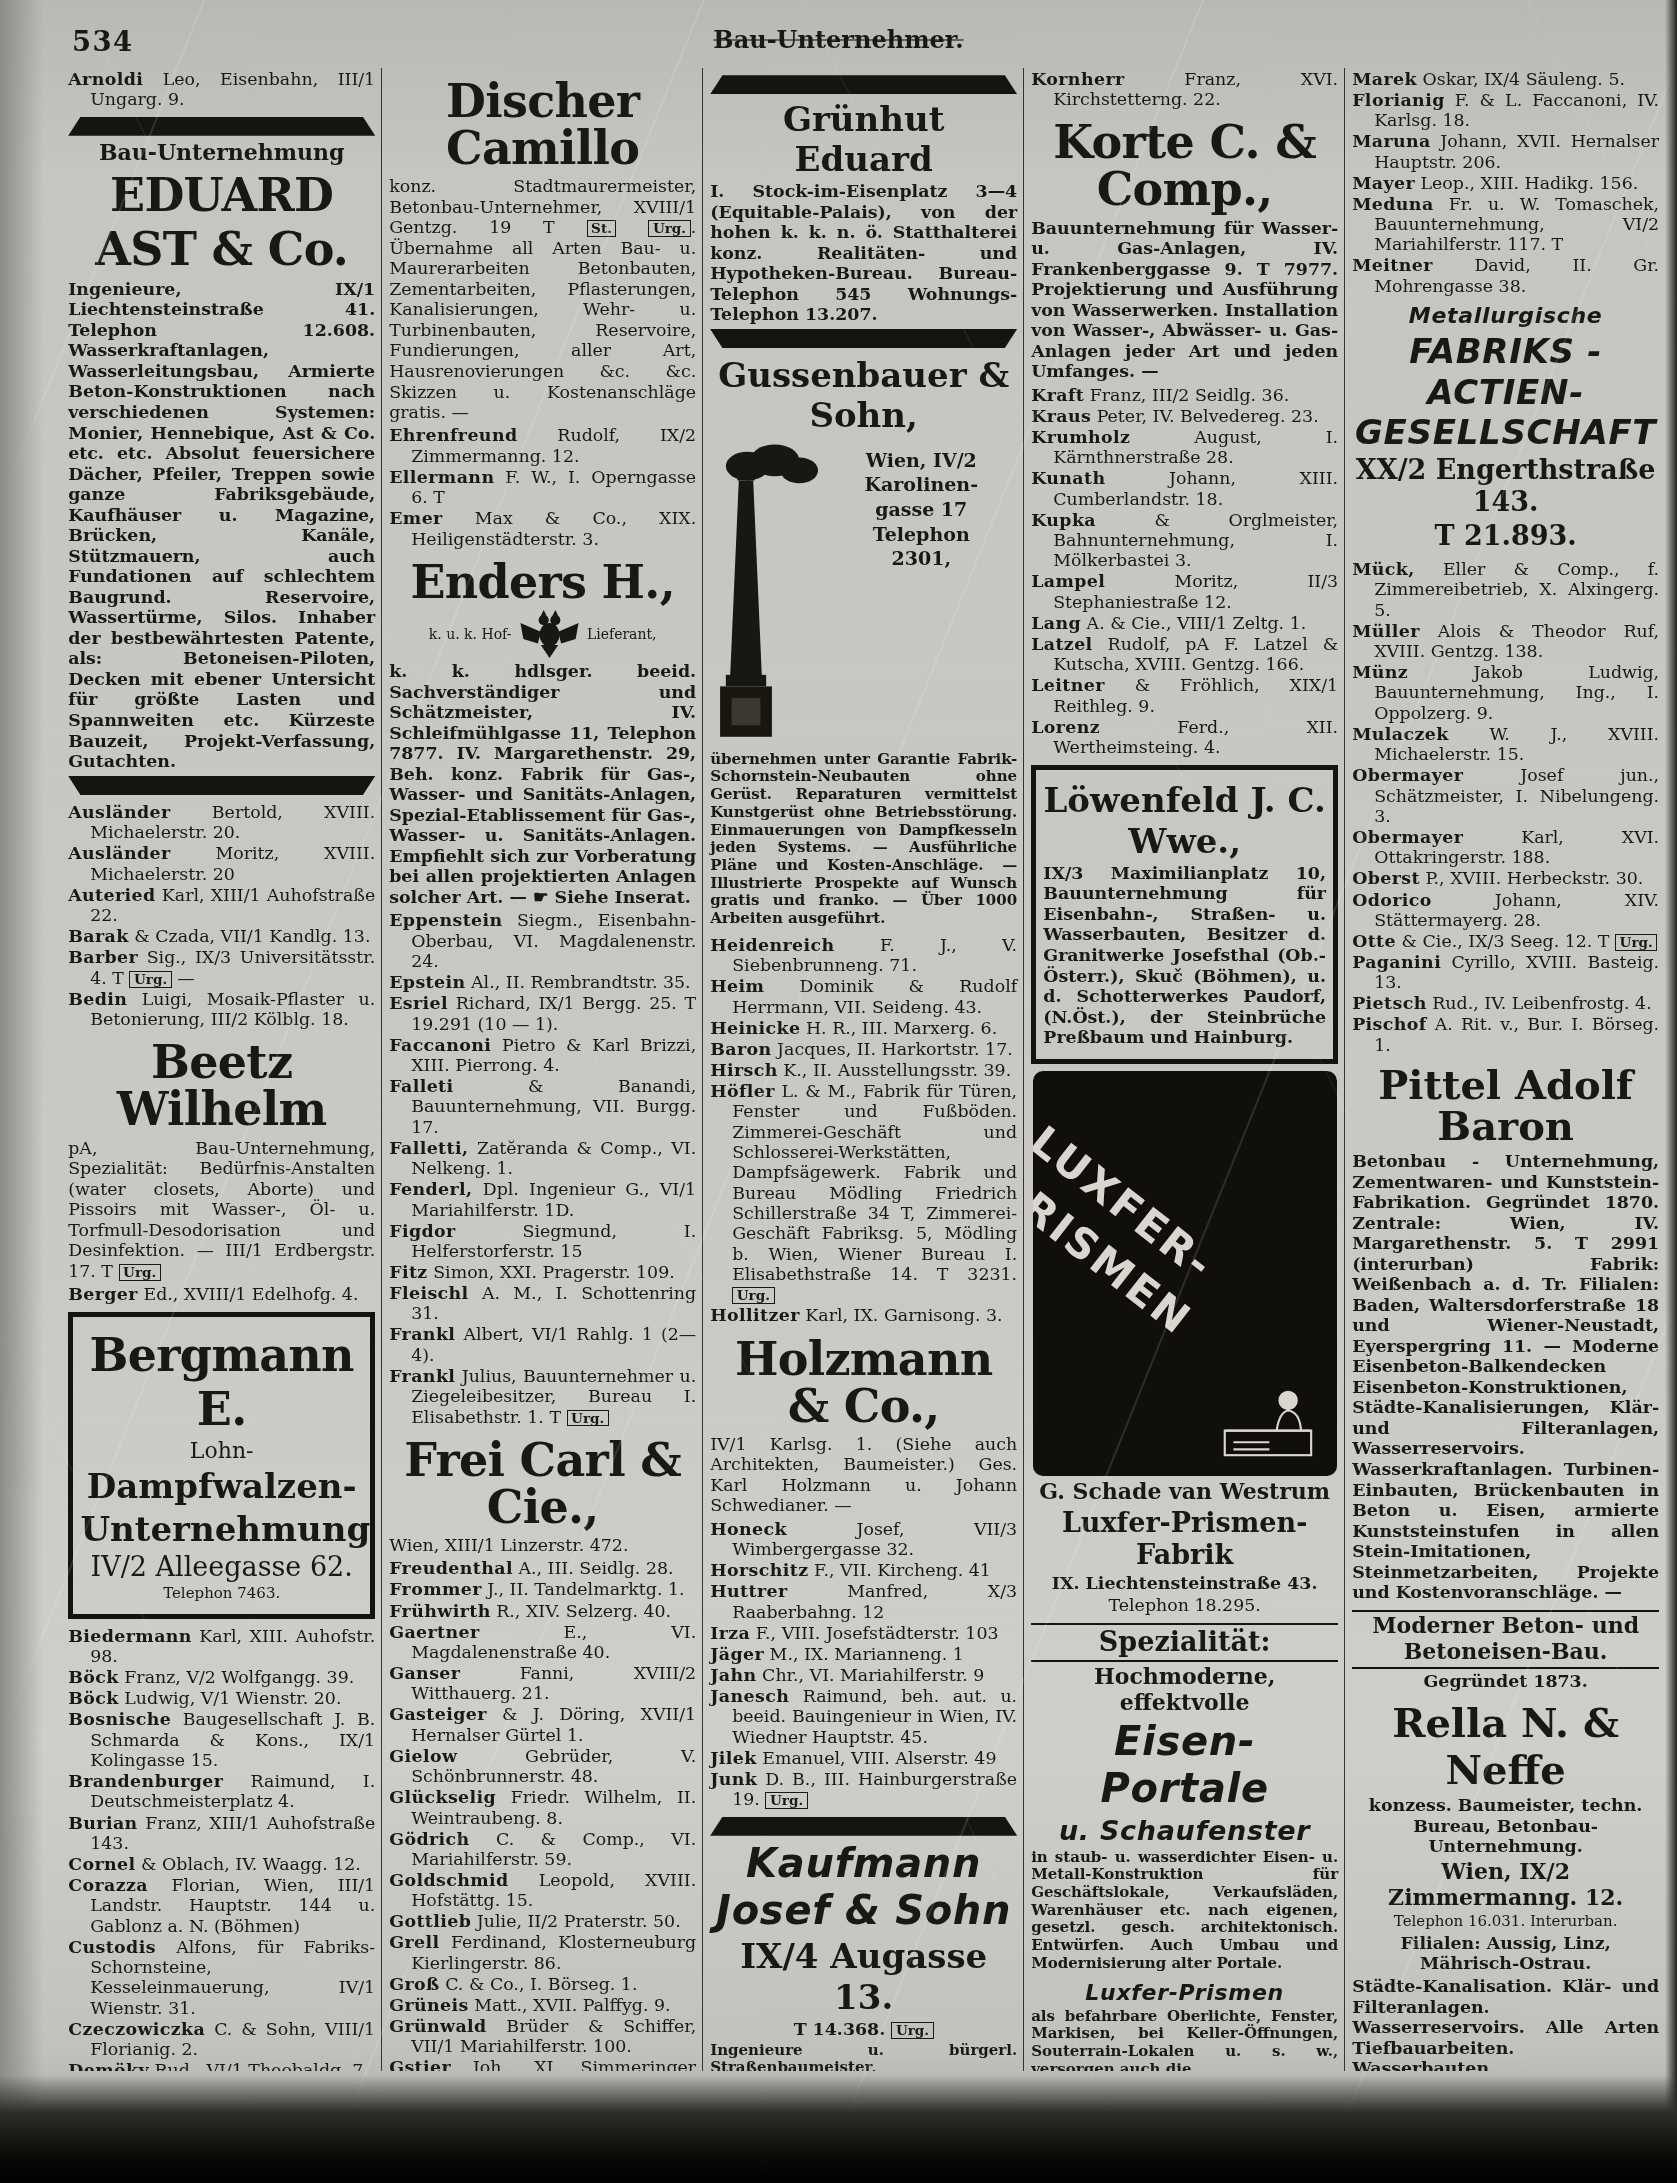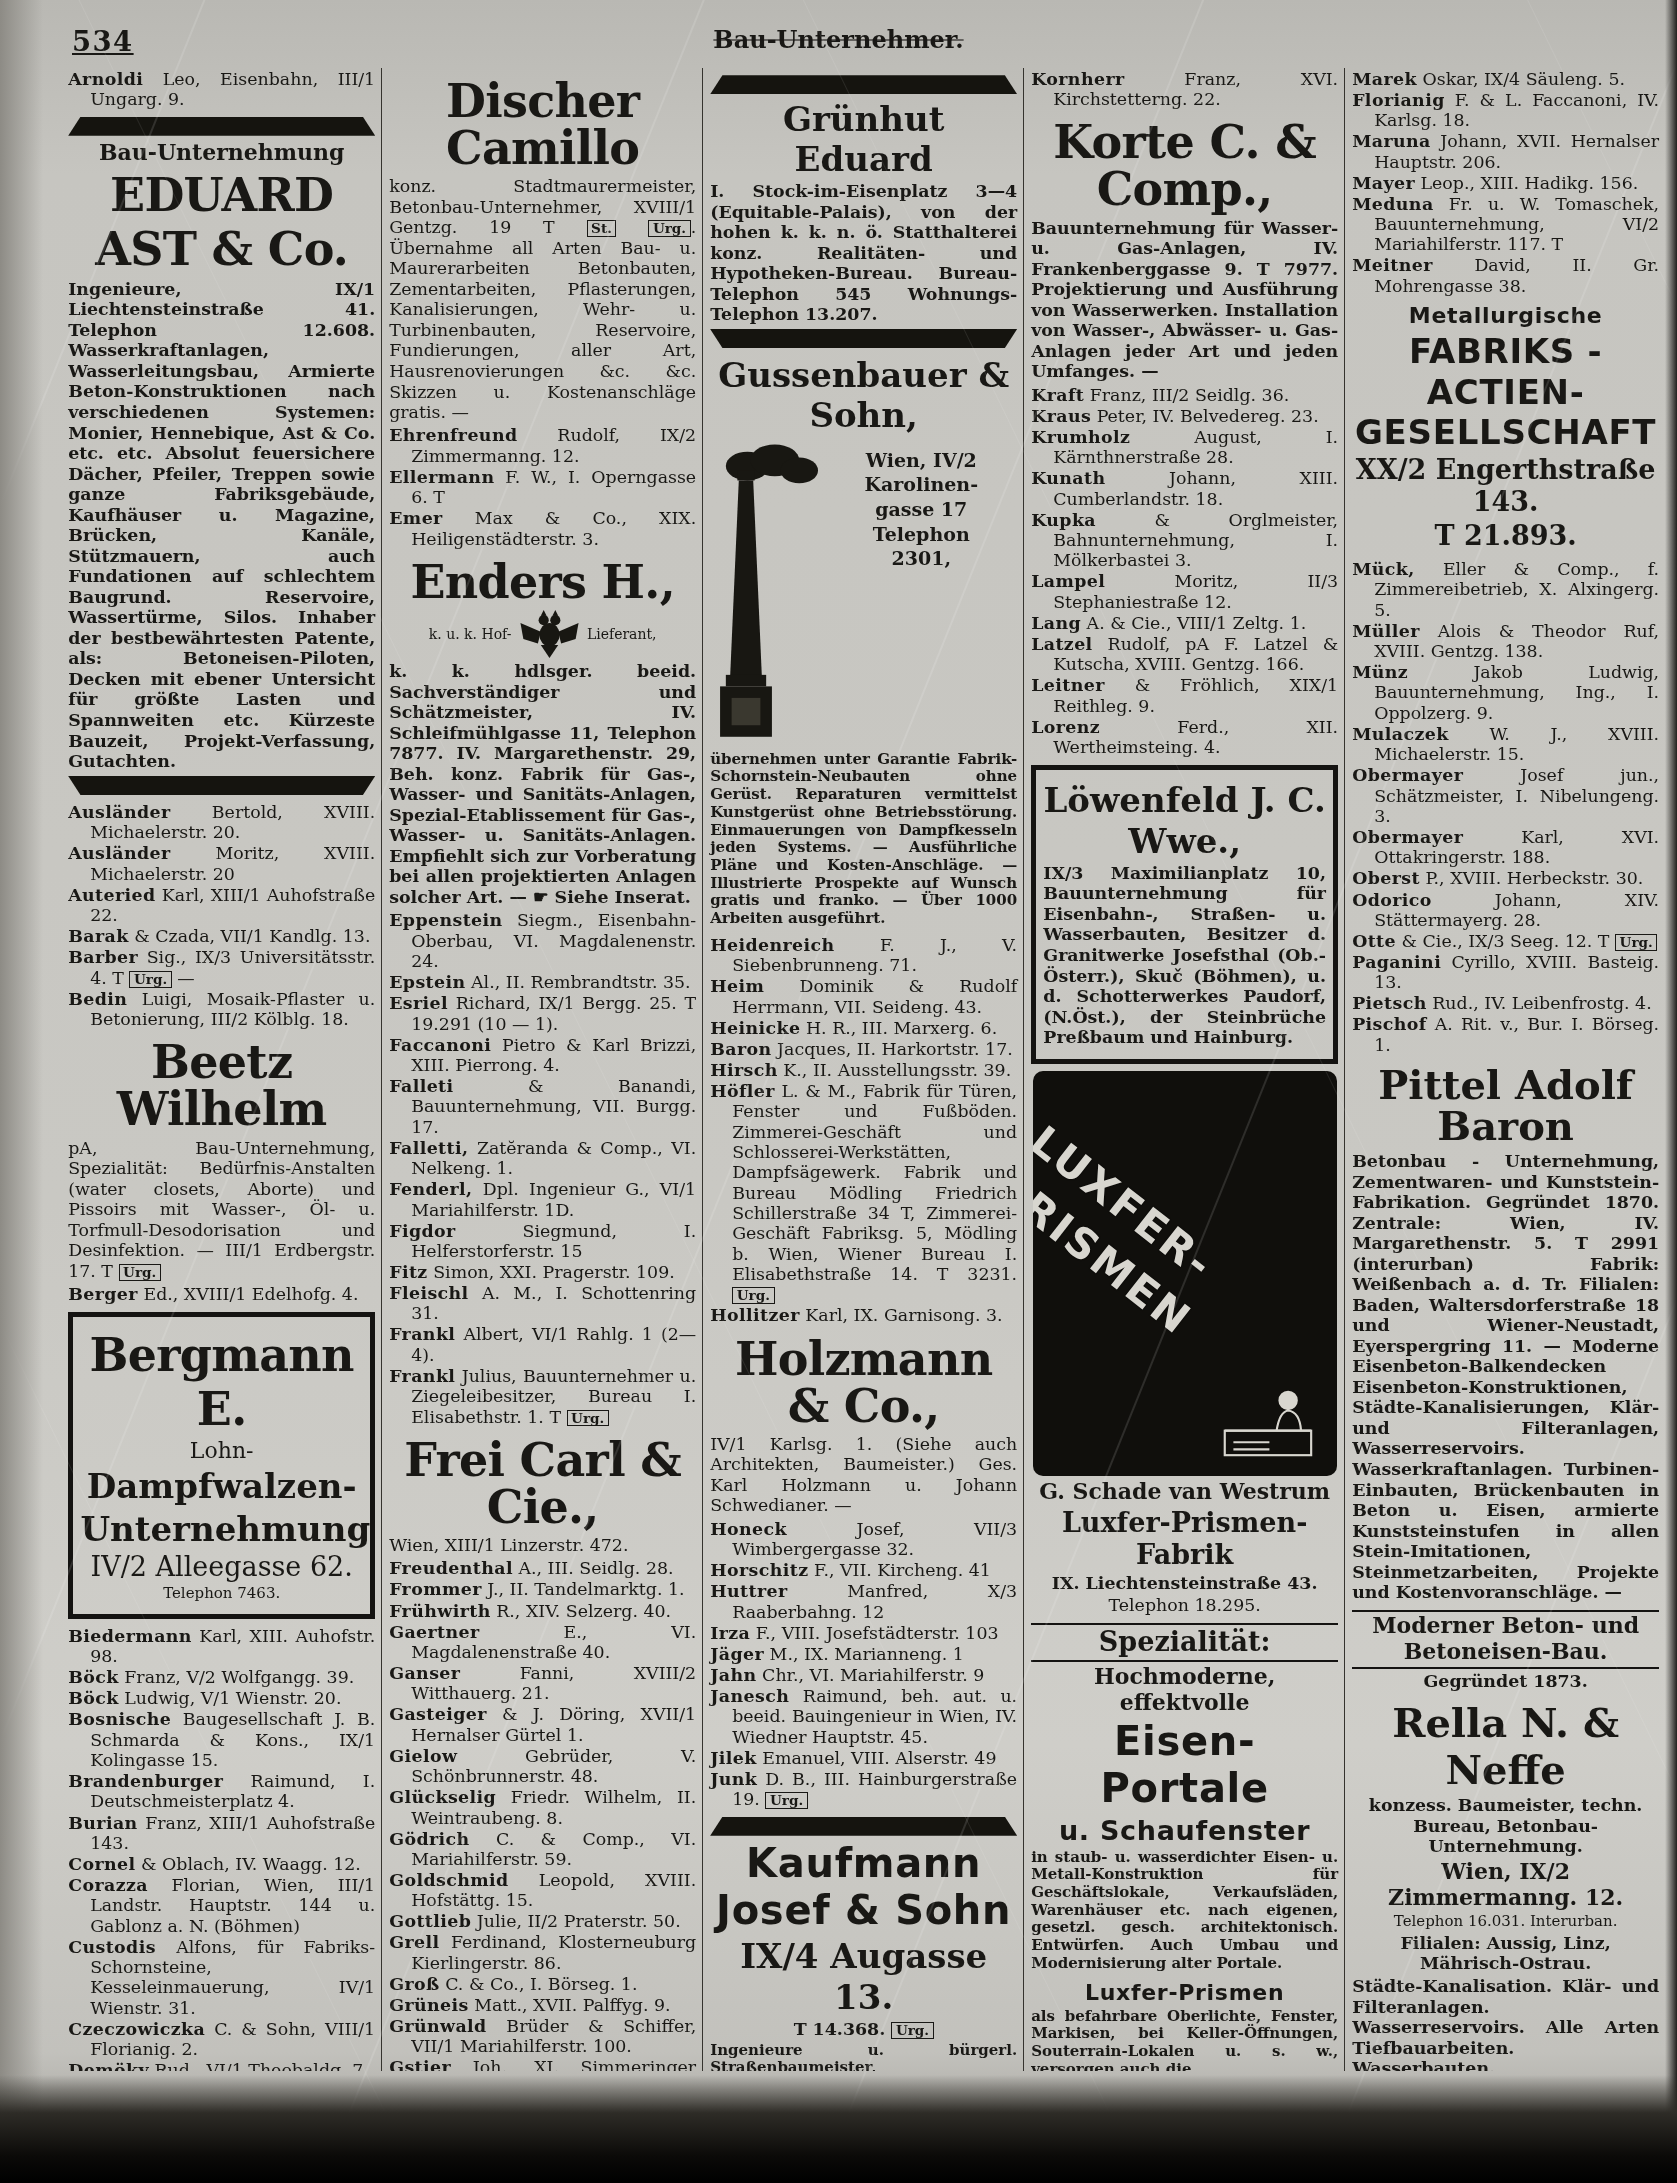--- a/index.html
+++ b/index.html
@@ -5,40 +5,40 @@
   html,body{margin:0;padding:0;background:#444;}
   .page{position:relative;width:1677px;height:2183px;background:
     linear-gradient(180deg,#b9b8b3 0%,#c6c5c0 8%,#c9c8c3 55%,#cfcec9 80%,#c2c1bc 94%,#9a9892 100%);
     font-family:"DejaVu Serif","Liberation Serif",serif;color:#191815;overflow:hidden;}
   .scratches{position:absolute;inset:0;pointer-events:none;opacity:.5;background:
     repeating-linear-gradient(112deg,transparent 0 188px,rgba(255,255,255,.25) 189px 190px,transparent 191px 463px),
     repeating-linear-gradient(64deg,transparent 0 376px,rgba(255,255,255,.18) 377px 377px,transparent 378px 651px);}
   .edge-right{position:absolute;top:0;right:0;width:11.6px;height:100%;background:linear-gradient(90deg,transparent,#22211e);}
   .edge-left{position:absolute;top:0;left:0;width:43px;height:100%;background:linear-gradient(90deg,#8d8b85,transparent);}
   .bottom-band{position:absolute;left:0;bottom:0;width:100%;height:108px;background:linear-gradient(180deg,rgba(20,19,16,0) 0%,#2e2c27 35%,#0b0a08 75%,#000 100%);}
-  .hdr{position:relative;display:flex;align-items:flex-start;padding:24.6px 87px 4.3px 72px;text-decoration:underline;}
+  .hdr{position:relative;display:flex;align-items:flex-start;padding:24.6px 87px 4.3px 72px;}
   .pagenum{font-size:27.5px;font-weight:bold;letter-spacing:1.4px;}
   .ptitle{position:absolute;left:0;right:0;text-align:center;font-size:24px;font-weight:bold;text-decoration:line-through;text-decoration-color:rgba(25,24,21,.55);}
   .cols{display:flex;gap:0;padding:7.2px 7.2px 0 61px;}
   .col{width:307px;height:2003px;overflow:hidden;padding:0 5.8px 0 7.2px;}
   .col + .col{border-left:1.4px solid #35332e;}
   
   .entry{font-size:17.4px;line-height:1.17;padding-left:22px;text-indent:-22px;margin:0.7px 0;text-align:justify;}
   .entry .lead{font-weight:bold;letter-spacing:0.4px;}
   .tagbox{display:inline-block;border:1.4px solid #191815;padding:0 3.6px;font-weight:bold;font-size:.78em;line-height:1.1;text-indent:0;}
   
   .ad{margin:7.2px 0;}
   .ad.boxed{border:5px solid #141311;padding:8.7px 7.2px;}
   .bar{height:19px;background:#15140f;margin:4.3px 0;}
   .bar.top{clip-path:polygon(4% 0,96% 0,100% 100%,0 100%);}
   .bar.bot{clip-path:polygon(0 0,100% 0,96% 100%,4% 100%);}
   .adline{text-align:center;line-height:1.18;margin:2.2px 0;}
   .adline.j{text-align:justify;}
   .adline.b{font-weight:bold;}
-  .adline.sans{font-family:"DejaVu Sans","Liberation Sans",sans-serif;letter-spacing:0.7px;}
+  .adline.sans{font-family:"DejaVu Sans","Liberation Sans",sans-serif;letter-spacing:0.7px;font-style:italic;}
   .adline.frame{border-top:2.9px double #141311;border-bottom:2.9px double #141311;padding:1.4px 0;}
   .s-xs{font-size:15px;} .s-sm{font-size:17.4px;} .s-md{font-size:22px;}
   .s-lg{font-size:27px;} .s-xl{font-size:34px;} .s-xxl{font-size:40px;} .s-huge{font-size:46px;letter-spacing:-0.7px;}
   .bighead{font-weight:bold;text-align:center;line-height:1.02;margin:10px 0 4.3px;}
   .adbody{font-size:17.4px;line-height:1.18;text-align:justify;margin:2.9px 0;}
   .adbody.b{font-weight:bold;}
   .eaglerow{display:flex;align-items:center;justify-content:center;gap:7.2px;font-size:14px;margin:1.4px 0;}
   .adrow{display:flex;gap:7.2px;align-items:flex-start;}
   .artbox{flex:0 0 108px;}
   .sidecol{flex:1;text-align:center;font-weight:bold;font-size:19px;line-height:1.3;padding-top:10px;}

